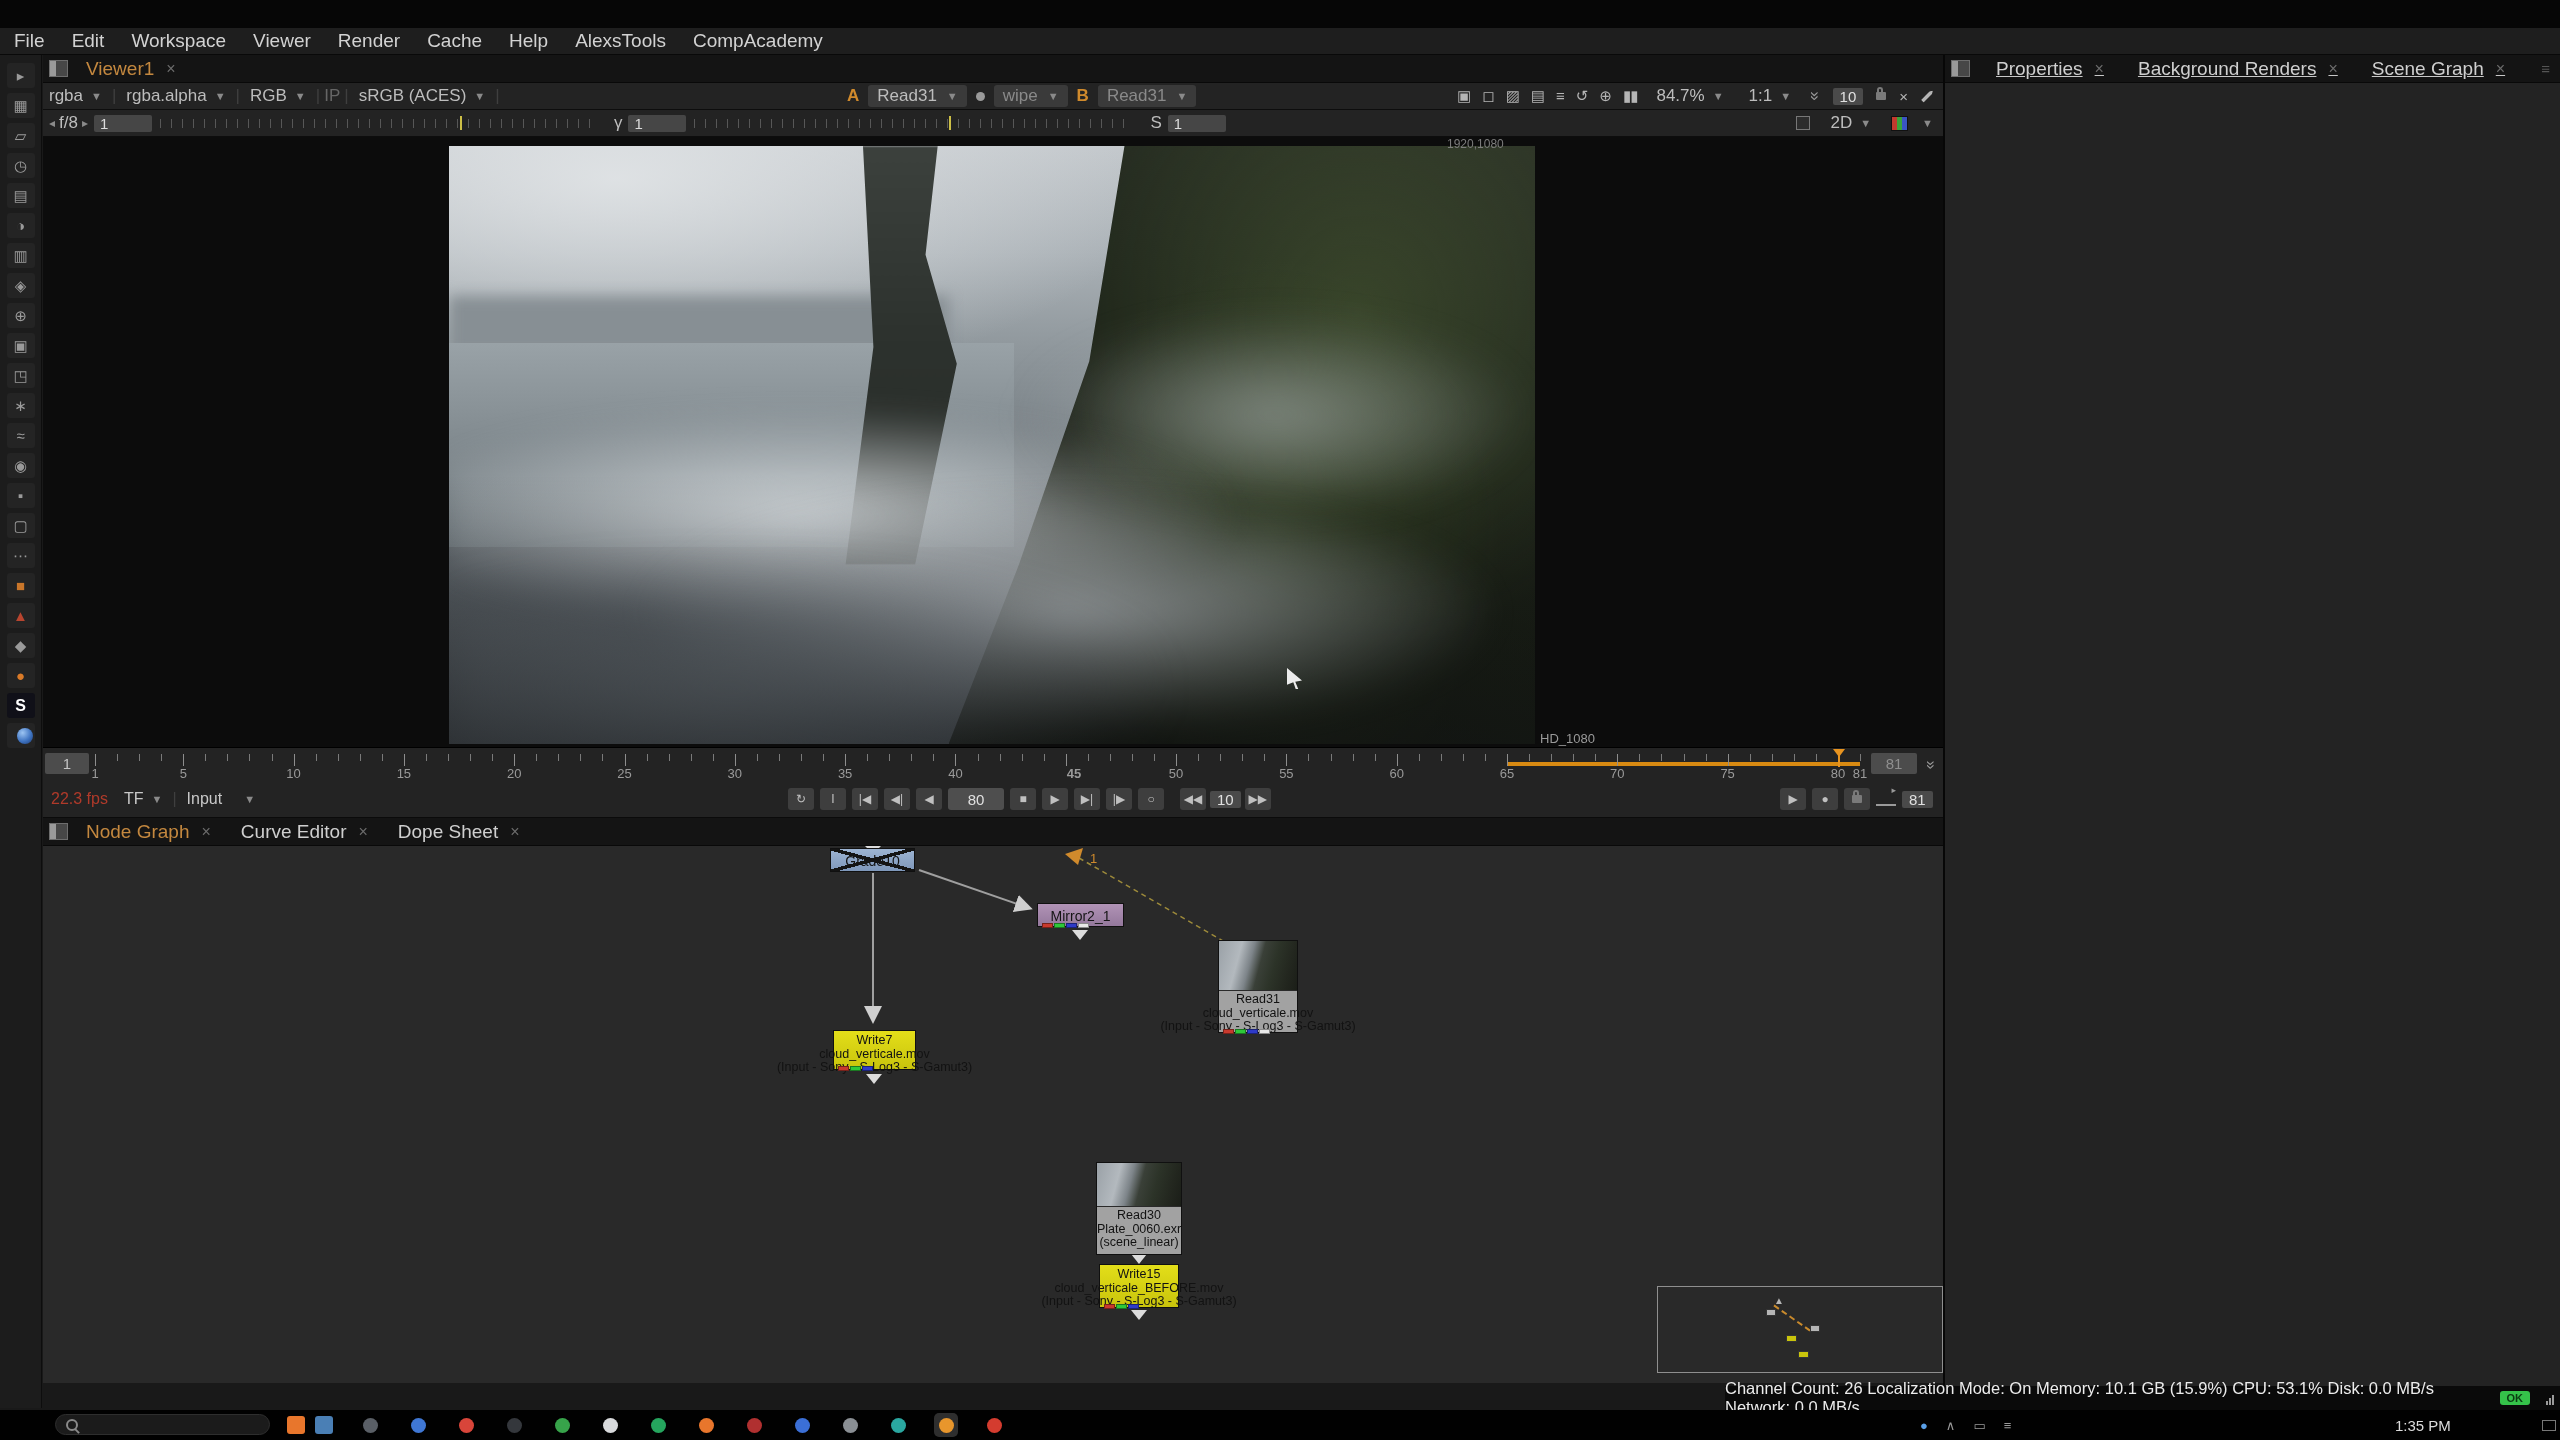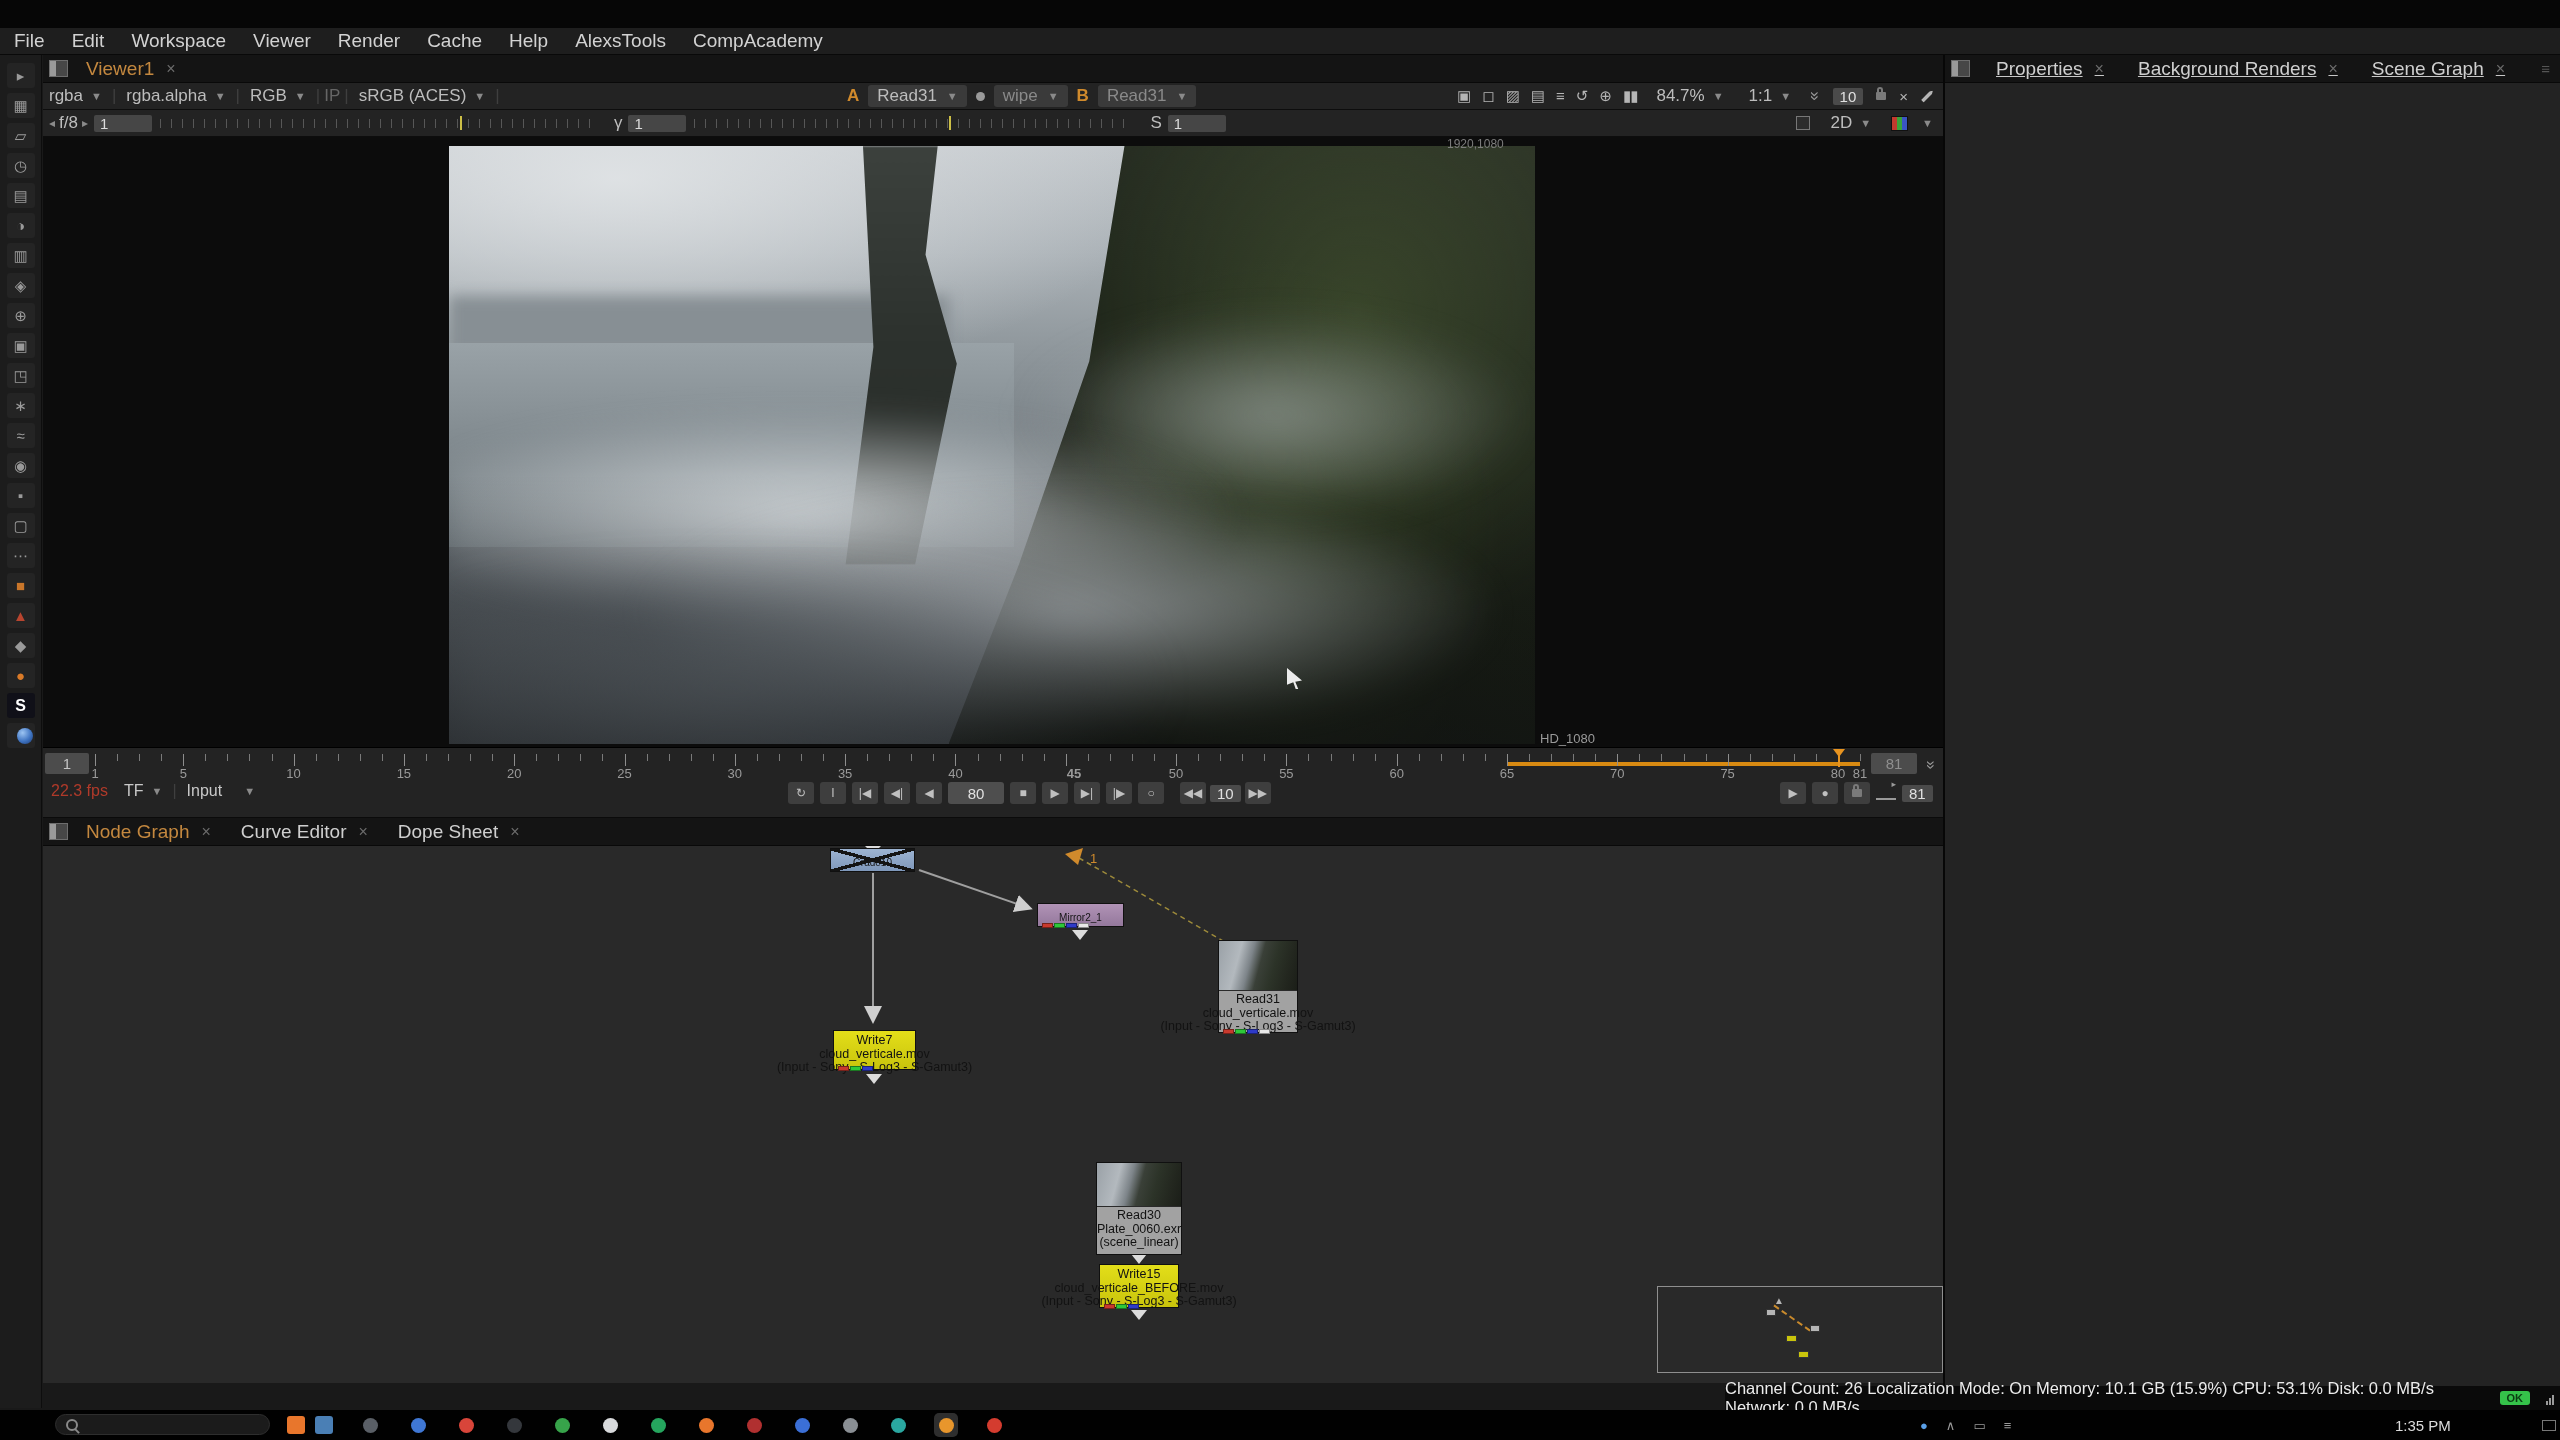--- a/index.html
+++ b/index.html
@@ -94,34 +94,34 @@
   .timeline{position:relative;height:69px;background:#232323;border-bottom:1px solid #0b0b0b;}
   .range-box{position:absolute;top:5px;height:21px;background:#4c4c4c;border-radius:2px;
         font-size:15px;color:#c5c5c5;display:flex;align-items:center;justify-content:center;}
   .frame-ruler{position:absolute;left:0;top:2px;width:1900px;height:30px;}
   .tick{position:absolute;top:4px;width:1px;height:7px;background:#7a7a7a;}
   .tick.major{height:12px;background:#8d8d8d;width:1px;}
   .tick-label{position:absolute;top:16px;transform:translateX(-50%);font-size:13px;color:#9a9a9a;}
   .ruler-highlight{position:absolute;top:12px;height:4px;background:#d88a12;}
   .playhead{position:absolute;top:1px;width:2px;height:16px;background:#e89420;}
   .playhead::before{content:"";position:absolute;left:-5px;top:-2px;border:6px solid transparent;border-top:8px solid #e89420;}
-  .transport{position:absolute;left:0;top:34px;width:2144px;height:34px;display:flex;align-items:flex-start;font-size:16px;}
+  .transport{position:absolute;left:0;top:34px;width:2144px;height:34px;display:flex;align-items:center;font-size:16px;}
   .fps{color:#b03a2a;margin-left:8px;}
   .tbtn{min-width:26px;height:22px;background:#3e3e3e;border-radius:3px;color:#c0c0c0;
         display:flex;align-items:center;justify-content:center;font-size:12px;padding:0 3px;box-sizing:border-box;}
   .t-center{position:absolute;left:745px;display:flex;gap:6px;align-items:center;}
   .frame-box{background:#4e4e4e;min-width:56px;font-size:15px;color:#e0e0e0;}
   .t-right{position:absolute;left:1737px;display:flex;gap:6px;align-items:center;}
   .mini-tl{width:20px;height:12px;border-bottom:2px solid #9a9a9a;position:relative;}
   .mini-tl::before{content:"▸";position:absolute;right:0;top:-7px;font-size:9px;color:#9a9a9a;}
   
   .dag{position:relative;height:537px;background:#292929;overflow:hidden;}
   .edges{position:absolute;left:0;top:0;}
   .node{position:absolute;border:1px solid #101010;color:#141414;text-align:center;box-sizing:border-box;}
-  .node .title{font-size:10px;}
+  .node .title{font-size:14px;}
   .nlines{position:absolute;left:50%;transform:translateX(-50%);white-space:nowrap;font-size:12.5px;line-height:13.5px;color:#121212;}
   .thumb{width:100%;background:linear-gradient(105deg,#9aa1a7 0%,#b3b9be 26%,#7d8489 40%,#3a4038 52%,#2c3328 68%,#23271f 85%,#1b1e18 100%);border-bottom:1px solid #2a2a2a;box-sizing:border-box;}
   .strips{position:absolute;left:4px;bottom:-2px;display:flex;gap:1px;}
   .strip{width:11px;height:5px;border:1px solid rgba(0,0,0,.4);box-sizing:border-box;}
   #n-grade{left:787px;top:2px;width:85px;height:24px;line-height:23px;
       background-image:linear-gradient(to top right,transparent 46%,#141414 46%,#141414 54%,transparent 54%),
                        linear-gradient(to bottom right,transparent 46%,#141414 46%,#141414 54%,transparent 54%),
                        linear-gradient(180deg,#9db4d2,#7e97ba);}
   #n-mirror{left:994px;top:57px;width:87px;height:24px;line-height:23px;background:linear-gradient(180deg,#b193b6,#94789c);}
   #n-read31{left:1175px;top:94px;width:80px;height:93px;background:#a2a2a2;}

